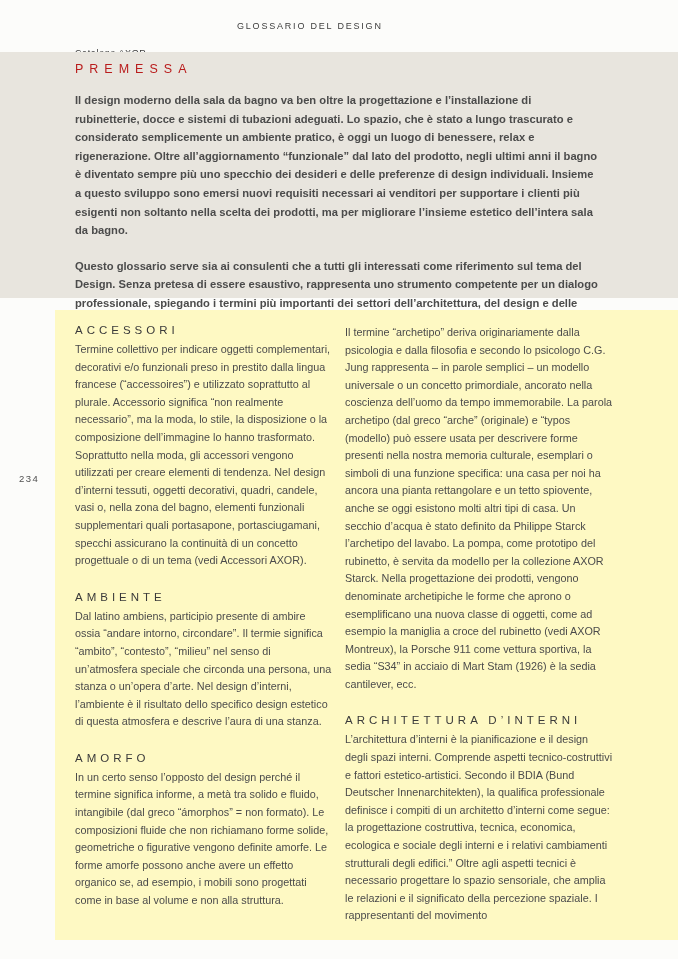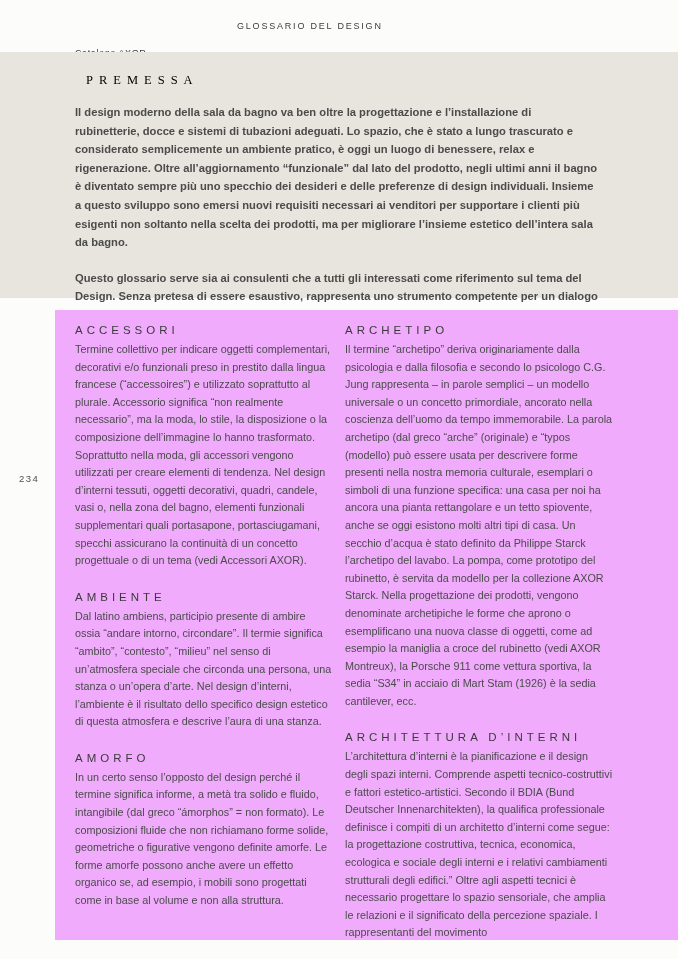--- a/index.html
+++ b/index.html
@@ -32,42 +32,42 @@
   }
   
   .panel-top {
     position: absolute; top: 52px; left: 0;
     width: 678px; height: 246px;
     background: #e8e5de;
     box-sizing: border-box;
     padding: 10px 0 0 75px;
   }
   .premessa-title {
-    margin: 11px; padding: 0;
+    margin: 0; padding: 0;
     font-size: 12.5px; font-weight: normal;
-    letter-spacing: 6px; color: #000000; font-family: Liberation Serif, serif;
+    letter-spacing: 6px; color: #b91c1c;
   }
   .panel-top p {
     width: 524px;
     margin: 15px 0 0 0;
     font-size: 11.2px; line-height: 18.6px;
     color: #4b4b4b;
     font-weight: 700;
   }
   .panel-top p + p { margin-top: 17px; }
   
   .page-number {
     position: absolute; left: 19px; top: 473px;
     font-size: 9.5px; letter-spacing: 1.5px; color: #4f4f4f;
   }
   
   .panel-glossary {
     position: absolute; top: 310px; left: 55px;
     width: 623px; height: 630px;
-    background: #f0abfc;
+    background: #fef9c3;
   }
   .col { position: absolute; top: 14px; }
   .col-left  { left: 20px;  width: 258px; }
   .col-right { left: 290px; width: 268px; }
   .entry { margin: 0 0 21px 0; }
   .term {
     margin: 0 0 5px 0; padding: 0;
     font-size: 11.5px; font-weight: normal;
     letter-spacing: 4px; color: #3a3a3a;
     white-space: nowrap;
@@ -107,21 +107,20 @@
         <p class="def">Dal latino ambiens, participio presente di ambire ossia “andare intorno, circondare”. Il termie significa “ambito”, “contesto”, “milieu” nel senso di un’atmosfera speciale che circonda una persona, una stanza o un’opera d’arte. Nel design d’interni, l’ambiente è il risultato dello specifico design estetico di questa atmosfera e descrive l’aura di una stanza.</p>
       </article>
       <article class="entry">
         <h2 class="term">AMORFO</h2>
         <p class="def">In un certo senso l’opposto del design perché il termine significa informe, a metà tra solido e fluido, intangibile (dal greco “ámorphos” = non formato). Le composizioni fluide che non richiamano forme solide, geometriche o figurative vengono definite amorfe. Le forme amorfe possono anche avere un effetto organico se, ad esempio, i mobili sono progettati come in base al volume e non alla struttura.</p>
       </article>
     </div>
 
     <div class="col col-right">
       <article class="entry">
-        <h2 class="term">ARCHETIPO</h2>
         <p class="def">Il termine “archetipo” deriva originariamente dalla psicologia e dalla filosofia e secondo lo psicologo C.G. Jung rappresenta – in parole semplici – un modello universale o un concetto primordiale, ancorato nella coscienza dell’uomo da tempo immemorabile. La parola archetipo (dal greco “arche” (originale) e “typos (modello) può essere usata per descrivere forme presenti nella nostra memoria culturale, esemplari o simboli di una funzione specifica: una casa per noi ha ancora una pianta rettangolare e un tetto spiovente, anche se oggi esistono molti altri tipi di casa. Un secchio d’acqua è stato definito da Philippe Starck l’archetipo del lavabo. La pompa, come prototipo del rubinetto, è servita da modello per la collezione AXOR Starck. Nella progettazione dei prodotti, vengono denominate archetipiche le forme che aprono o esemplificano una nuova classe di oggetti, come ad esempio la maniglia a croce del rubinetto (vedi AXOR Montreux), la Porsche 911 come vettura sportiva, la sedia “S34” in acciaio di Mart Stam (1926) è la sedia cantilever, ecc.</p>
       </article>
       <article class="entry">
         <h2 class="term">ARCHITETTURA D’INTERNI</h2>
         <p class="def">L’architettura d’interni è la pianificazione e il design degli spazi interni. Comprende aspetti tecnico-costruttivi e fattori estetico-artistici. Secondo il BDIA (Bund Deutscher Innenarchitekten), la qualifica professionale definisce i compiti di un architetto d’interni come segue: la progettazione costruttiva, tecnica, economica, ecologica e sociale degli interni e i relativi cambiamenti strutturali degli edifici.” Oltre agli aspetti tecnici è necessario progettare lo spazio sensoriale, che amplia le relazioni e il significato della percezione spaziale. I rappresentanti del movimento</p>
       </article>
     </div>
 
   </section>
 

